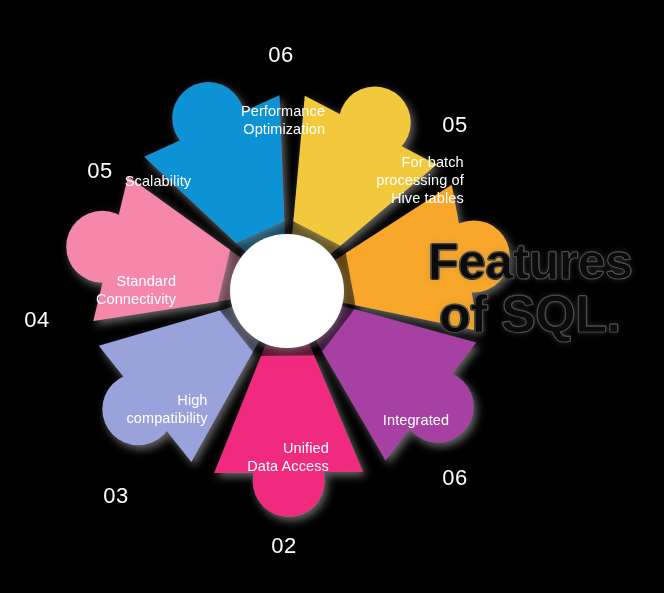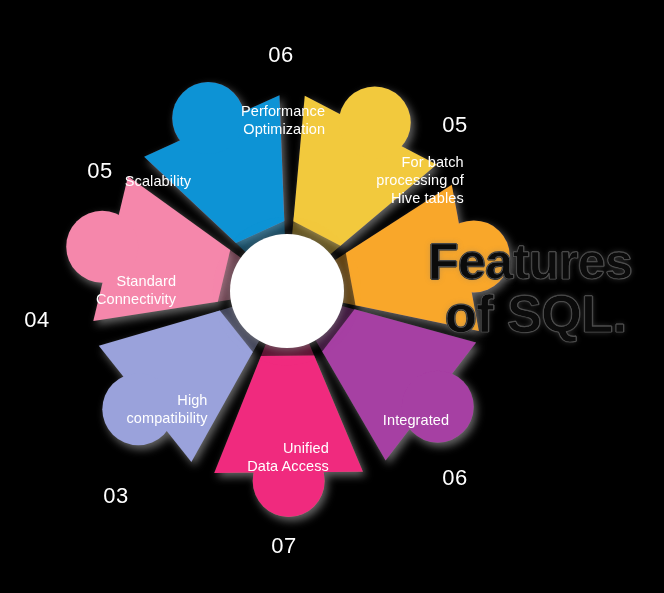--- a/index.html
+++ b/index.html
@@ -98,21 +98,21 @@
       0 0 1px #6e6e6e,
       1px 0 0 #3a3a3a,
       -1px 0 0 #2a2a2a,
       0 1px 0 #202020,
       0 -1px 0 #404040,
       0 0 6px rgba(120,120,120,0.45);
     -webkit-text-stroke: 0.7px #555555;
   }
   .title-line.second {
     font-size: 52px;
-    margin-left: 17px;
+    margin-left: 11px;
   }
 </style>
 </head>
 <body style="background: rgb(0, 0, 0);">
 
 <div id="infographic">
 
   <svg class="wheel-svg" viewBox="0 0 664 593">
     <defs>
       <filter id="petalShadow" x="-30%" y="-30%" width="160%" height="160%">
@@ -163,21 +163,21 @@
         <path class="hub-ring" d="M 334.0717297957583 260.66434022416655 L 349.20192865868063 250.91359243907723 A 74 74 0 0 1 359.4361867683647 306.1327078362924 L 341.8165737706544 302.4517789031402 A 56 56 0 0 0 334.0717297957583 260.66434022416655 Z" fill="#f9a72b" style="opacity: 0.38;"></path>
       </g>
     <circle class="hub-core" cx="287" cy="291" r="57" filter="url(#hubShadow)" fill="#ffffff"></circle>
   </svg>
 
   <div class="labels-layer" id="labels-layer">
       <div class="petal-label" style="left: 416px; top: 420px;">Integrated</div>
       <div class="petal-number" style="left: 455px; top: 478px;">06</div>
       <div class="petal-label" style="left: 288px; top: 457px;">Unified
 Data Access</div>
-      <div class="petal-number" style="left: 284px; top: 546px;">07</div>
+      <div class="petal-number" style="left: 284px; top: 546px;">02</div>
       <div class="petal-label" style="left: 167px; top: 409px;">High
 compatibility</div>
       <div class="petal-number" style="left: 116px; top: 496px;">03</div>
       <div class="petal-label" style="left: 136px; top: 290px;">Standard
 Connectivity</div>
       <div class="petal-number" style="left: 37px; top: 280px; margin-top: 40px;">04</div>
       <div class="petal-label" style="left: 158px; top: 181px;">Scalability</div>
       <div class="petal-number" style="left: 100px; top: 127px; margin-top: 44px;">05</div>
       <div class="petal-label" style="left: 283px; top: 120px;">Performance
 Optimization</div>

